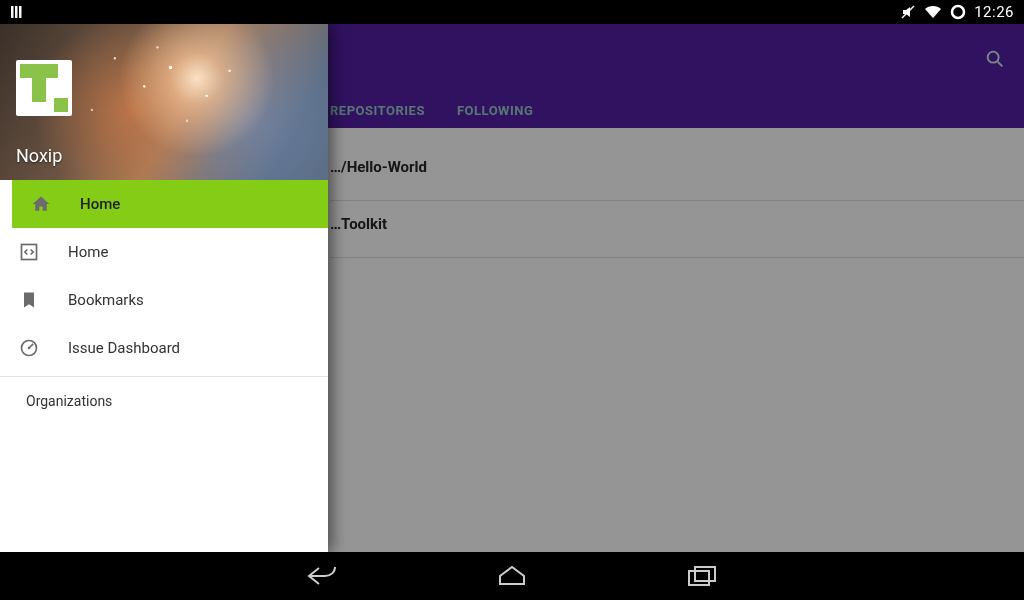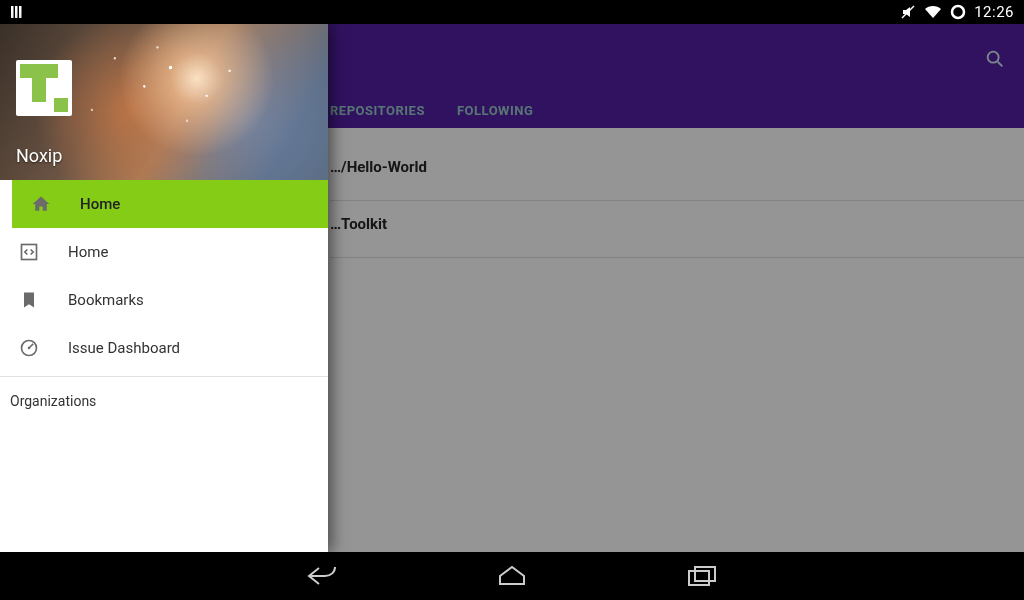--- a/index.html
+++ b/index.html
@@ -90,21 +90,21 @@
   .nav { list-style: none; }
   .nav li {
     display: flex; align-items: center; gap: 28px;
     height: 48px; padding: 0 18px; font-size: 15px; color: #333;
     cursor: pointer;
   }
   .nav li.selected { background: #84cc16; font-weight: 500; color:#222;margin-left:12px;}
   .nav .ico { width: 22px; display: flex; justify-content: center; }
 
   .section-divider { height: 1px; background: #e2e2e2; margin: 4px 0 0 0;}
-  .section-label { padding: 16px 10px; font-size: 14px; color: #333; }
+  .section-label { padding: 16px 26px; font-size: 14px; color: #333; }
 
   
   .navbar {
     position: absolute; bottom: 0; left: 0; right: 0; height: 48px;
     background: #000; display: flex; justify-content: center; gap: 150px; align-items: center;
   }
   .navbtn { width: 40px; height: 30px; display:flex; align-items:center; justify-content:center; cursor:pointer;}
 
   svg { display:block; }
 </style>

